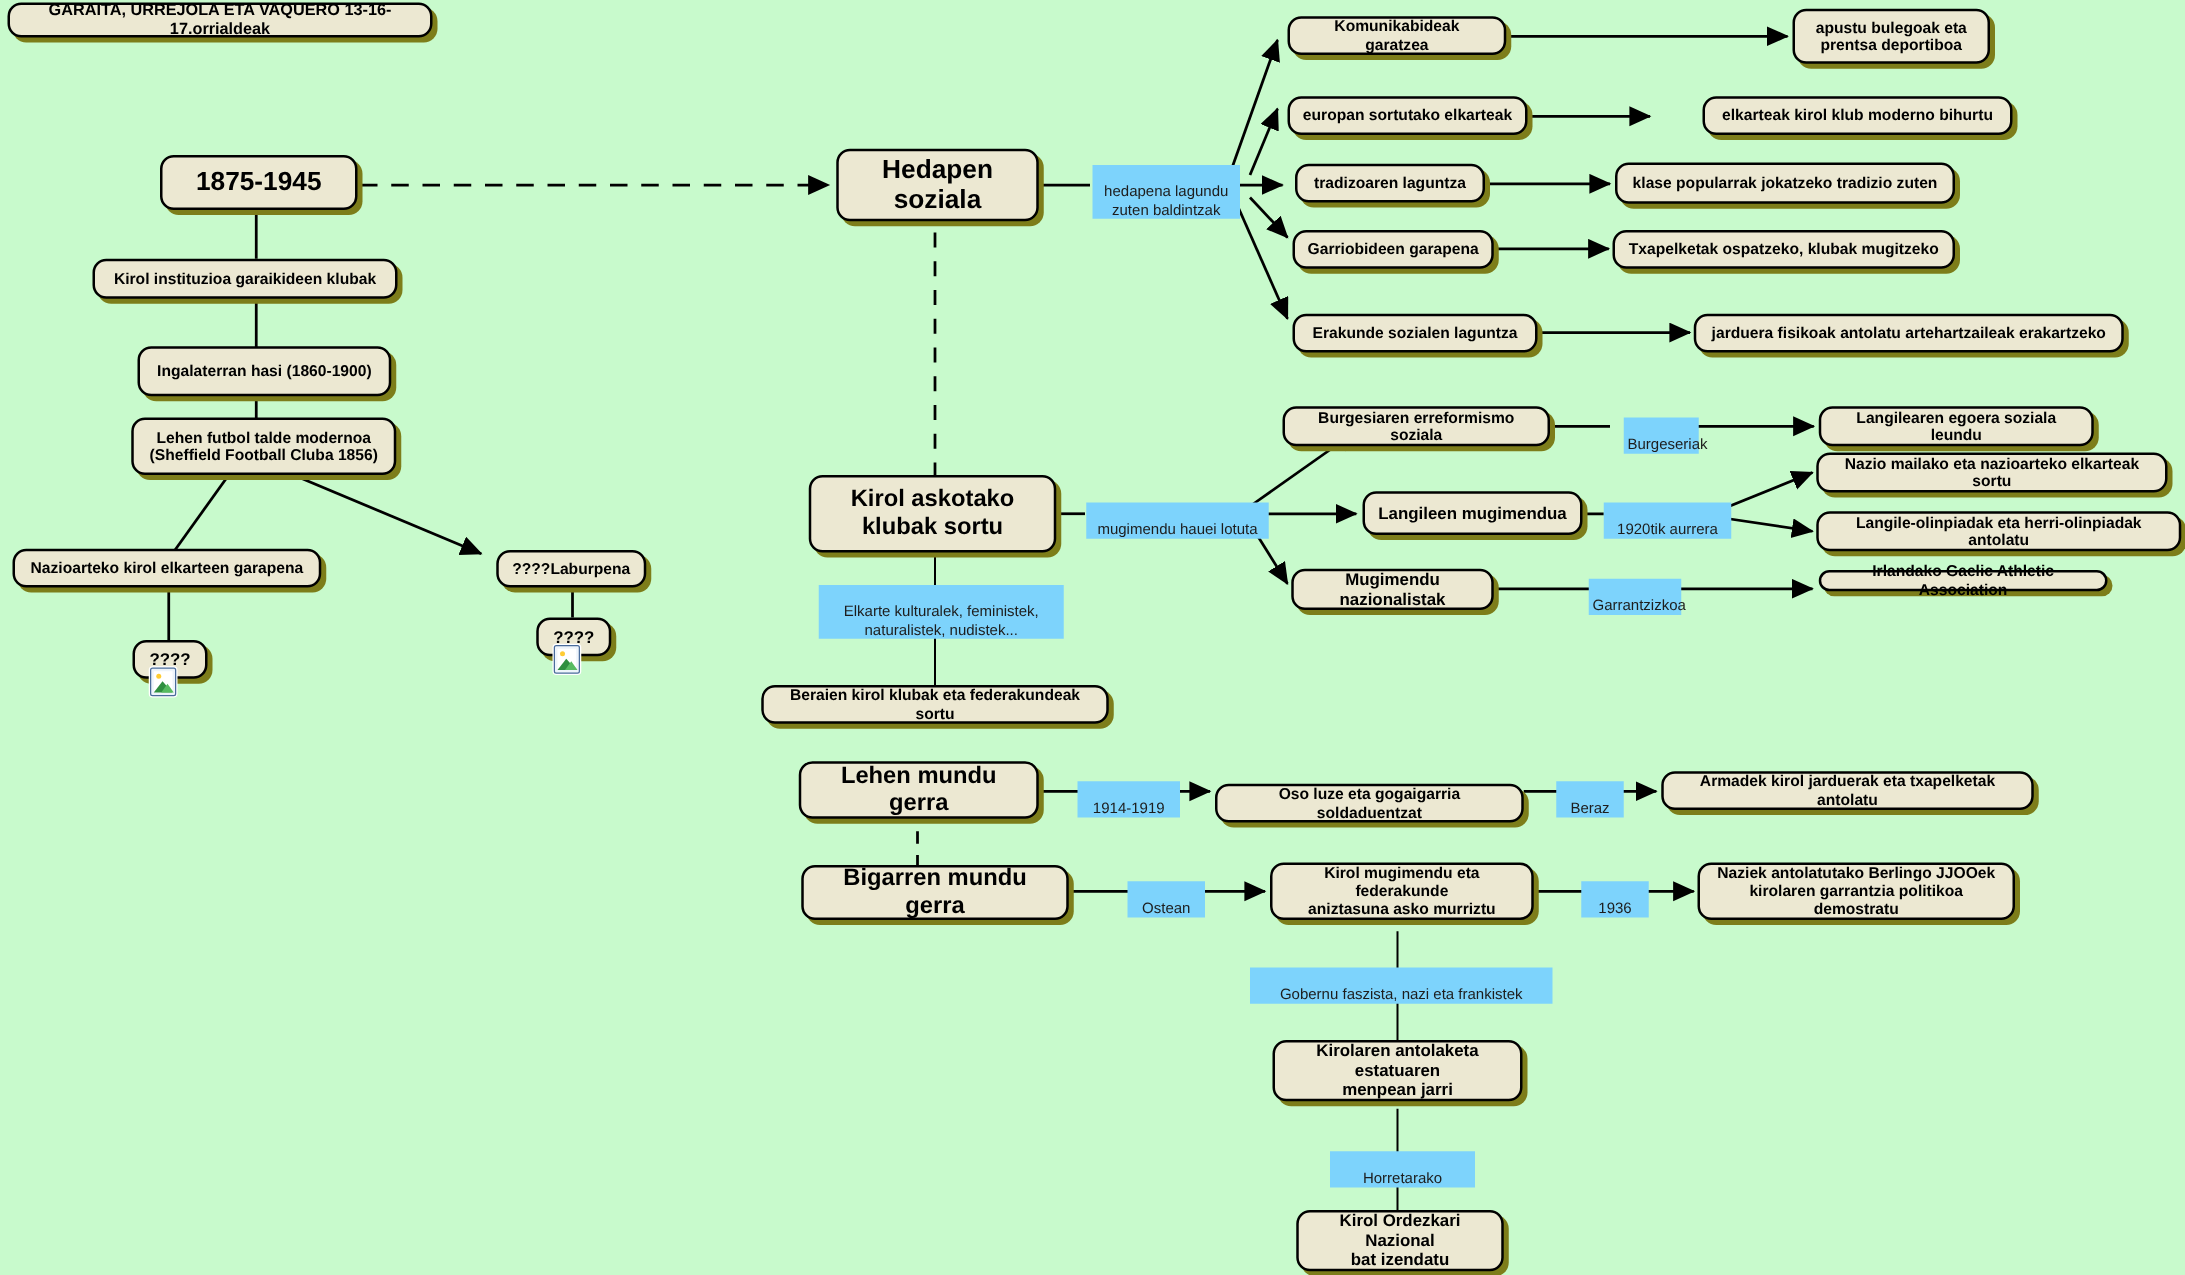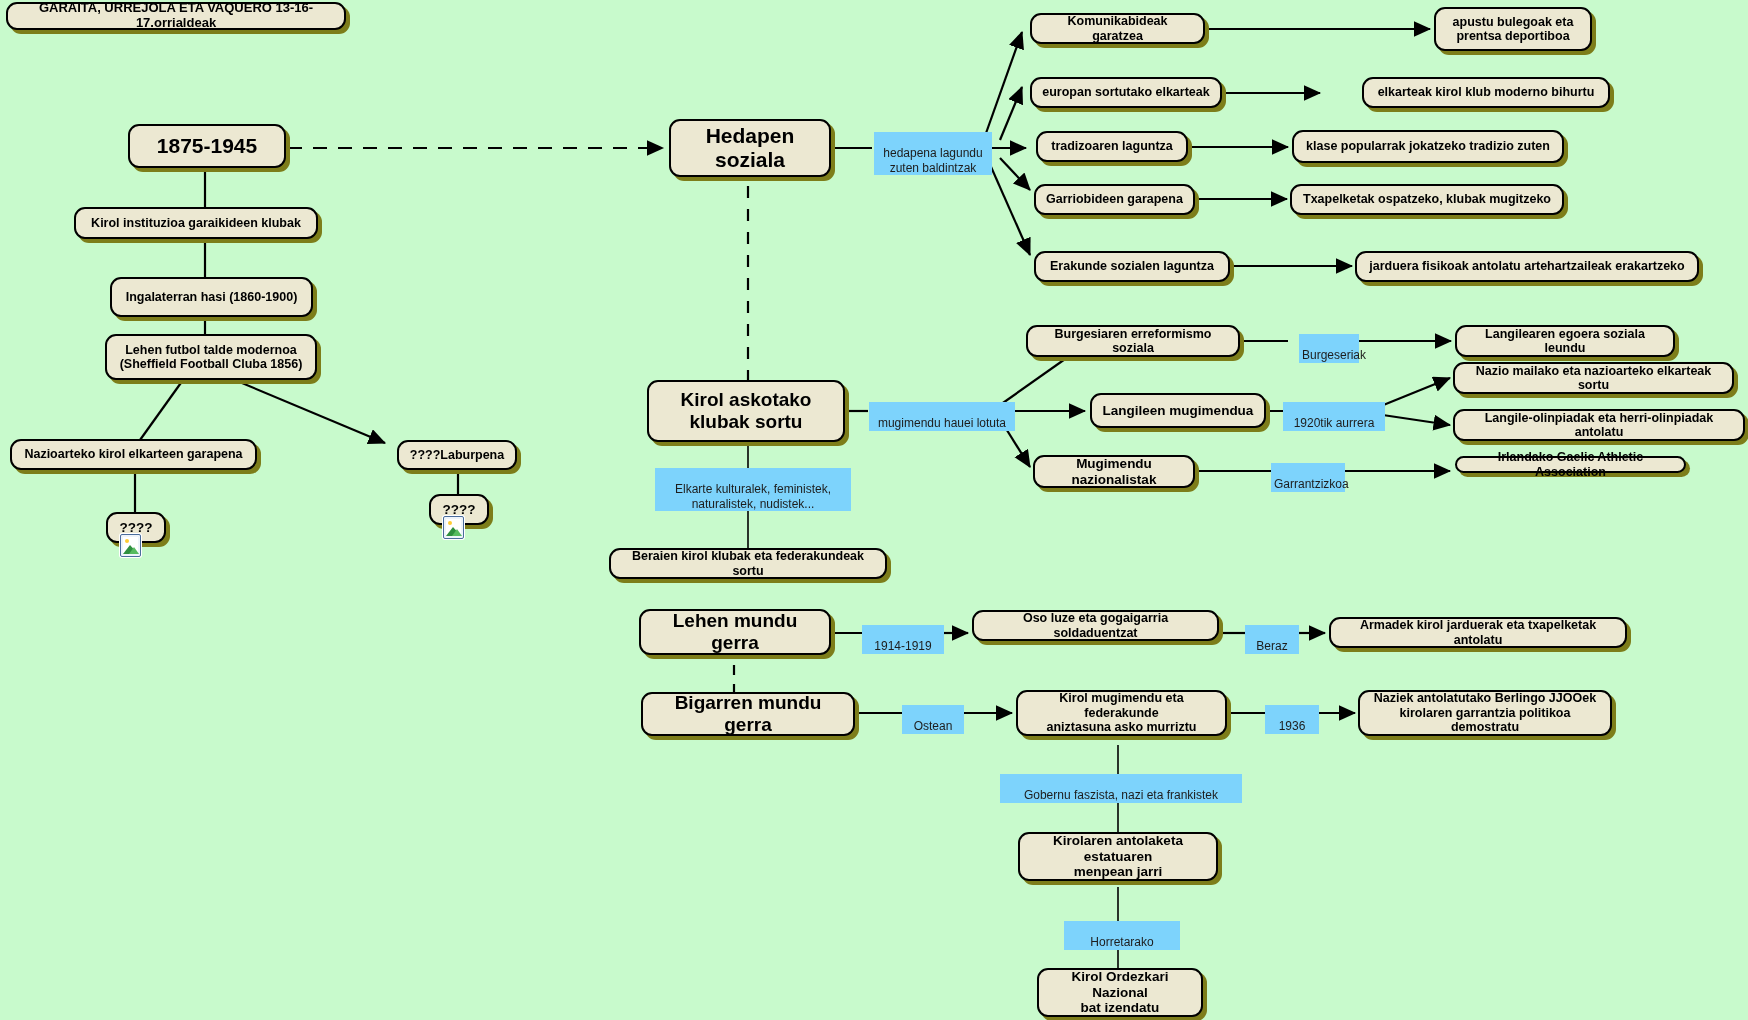--- a/index.html
+++ b/index.html
@@ -278,21 +278,21 @@
   <div class="node shadow-olive n-sm" style="left:609px;top:548px;width:278px;height:31px;">
     <span>Beraien kirol klubak eta federakundeak sortu</span>
   </div>
 
   <div class="node shadow-olive n-lg" style="left:639px;top:609px;width:192px;height:46px;">
     <span>Lehen mundu gerra</span>
   </div>
   <div class="edge-label" style="left:862px;top:625px;width:76px;">
     <span>1914-1919</span>
   </div>
-  <div class="node shadow-olive n-sm" style="left:972px;top:610px;width:247px;height:31px;">
+  <div class="node shadow-olive n-sm" style="left:972px;top:627px;width:247px;height:31px;">
     <span>Oso luze eta gogaigarria soldaduentzat</span>
   </div>
   <div class="edge-label" style="left:1245px;top:625px;width:48px;">
     <span>Beraz</span>
   </div>
   <div class="node shadow-olive n-sm" style="left:1329px;top:617px;width:298px;height:31px;">
     <span>Armadek kirol jarduerak eta txapelketak antolatu</span>
   </div>
 
   <div class="node shadow-olive n-lg" style="left:641px;top:692px;width:214px;height:44px;">

